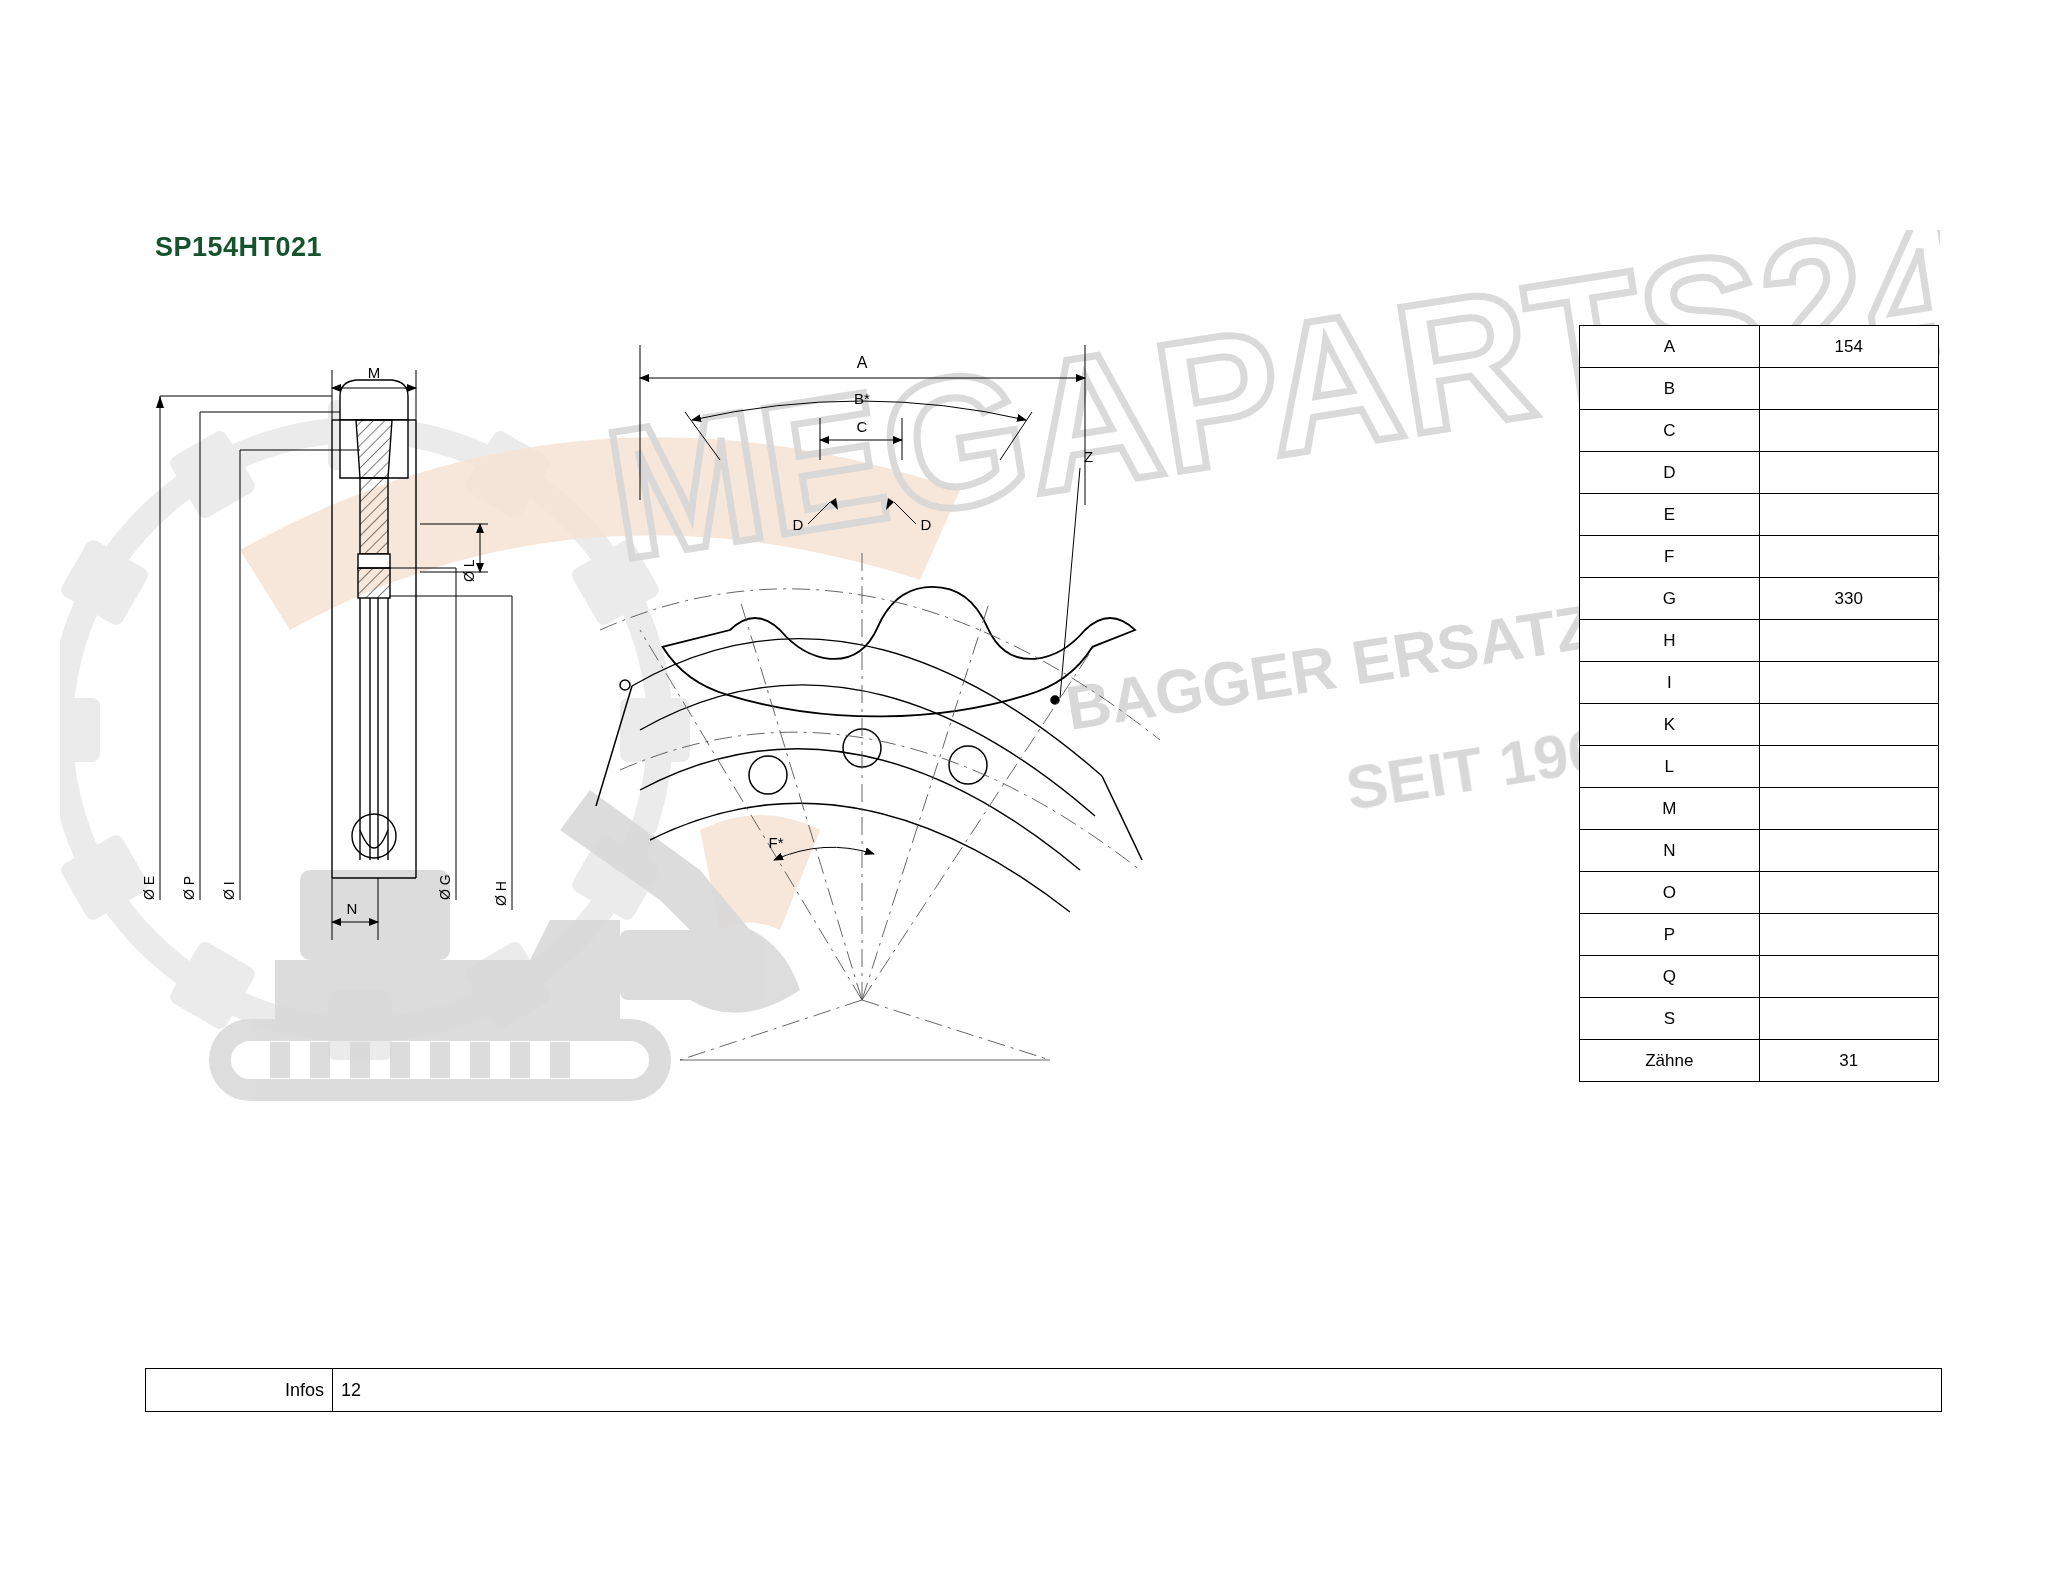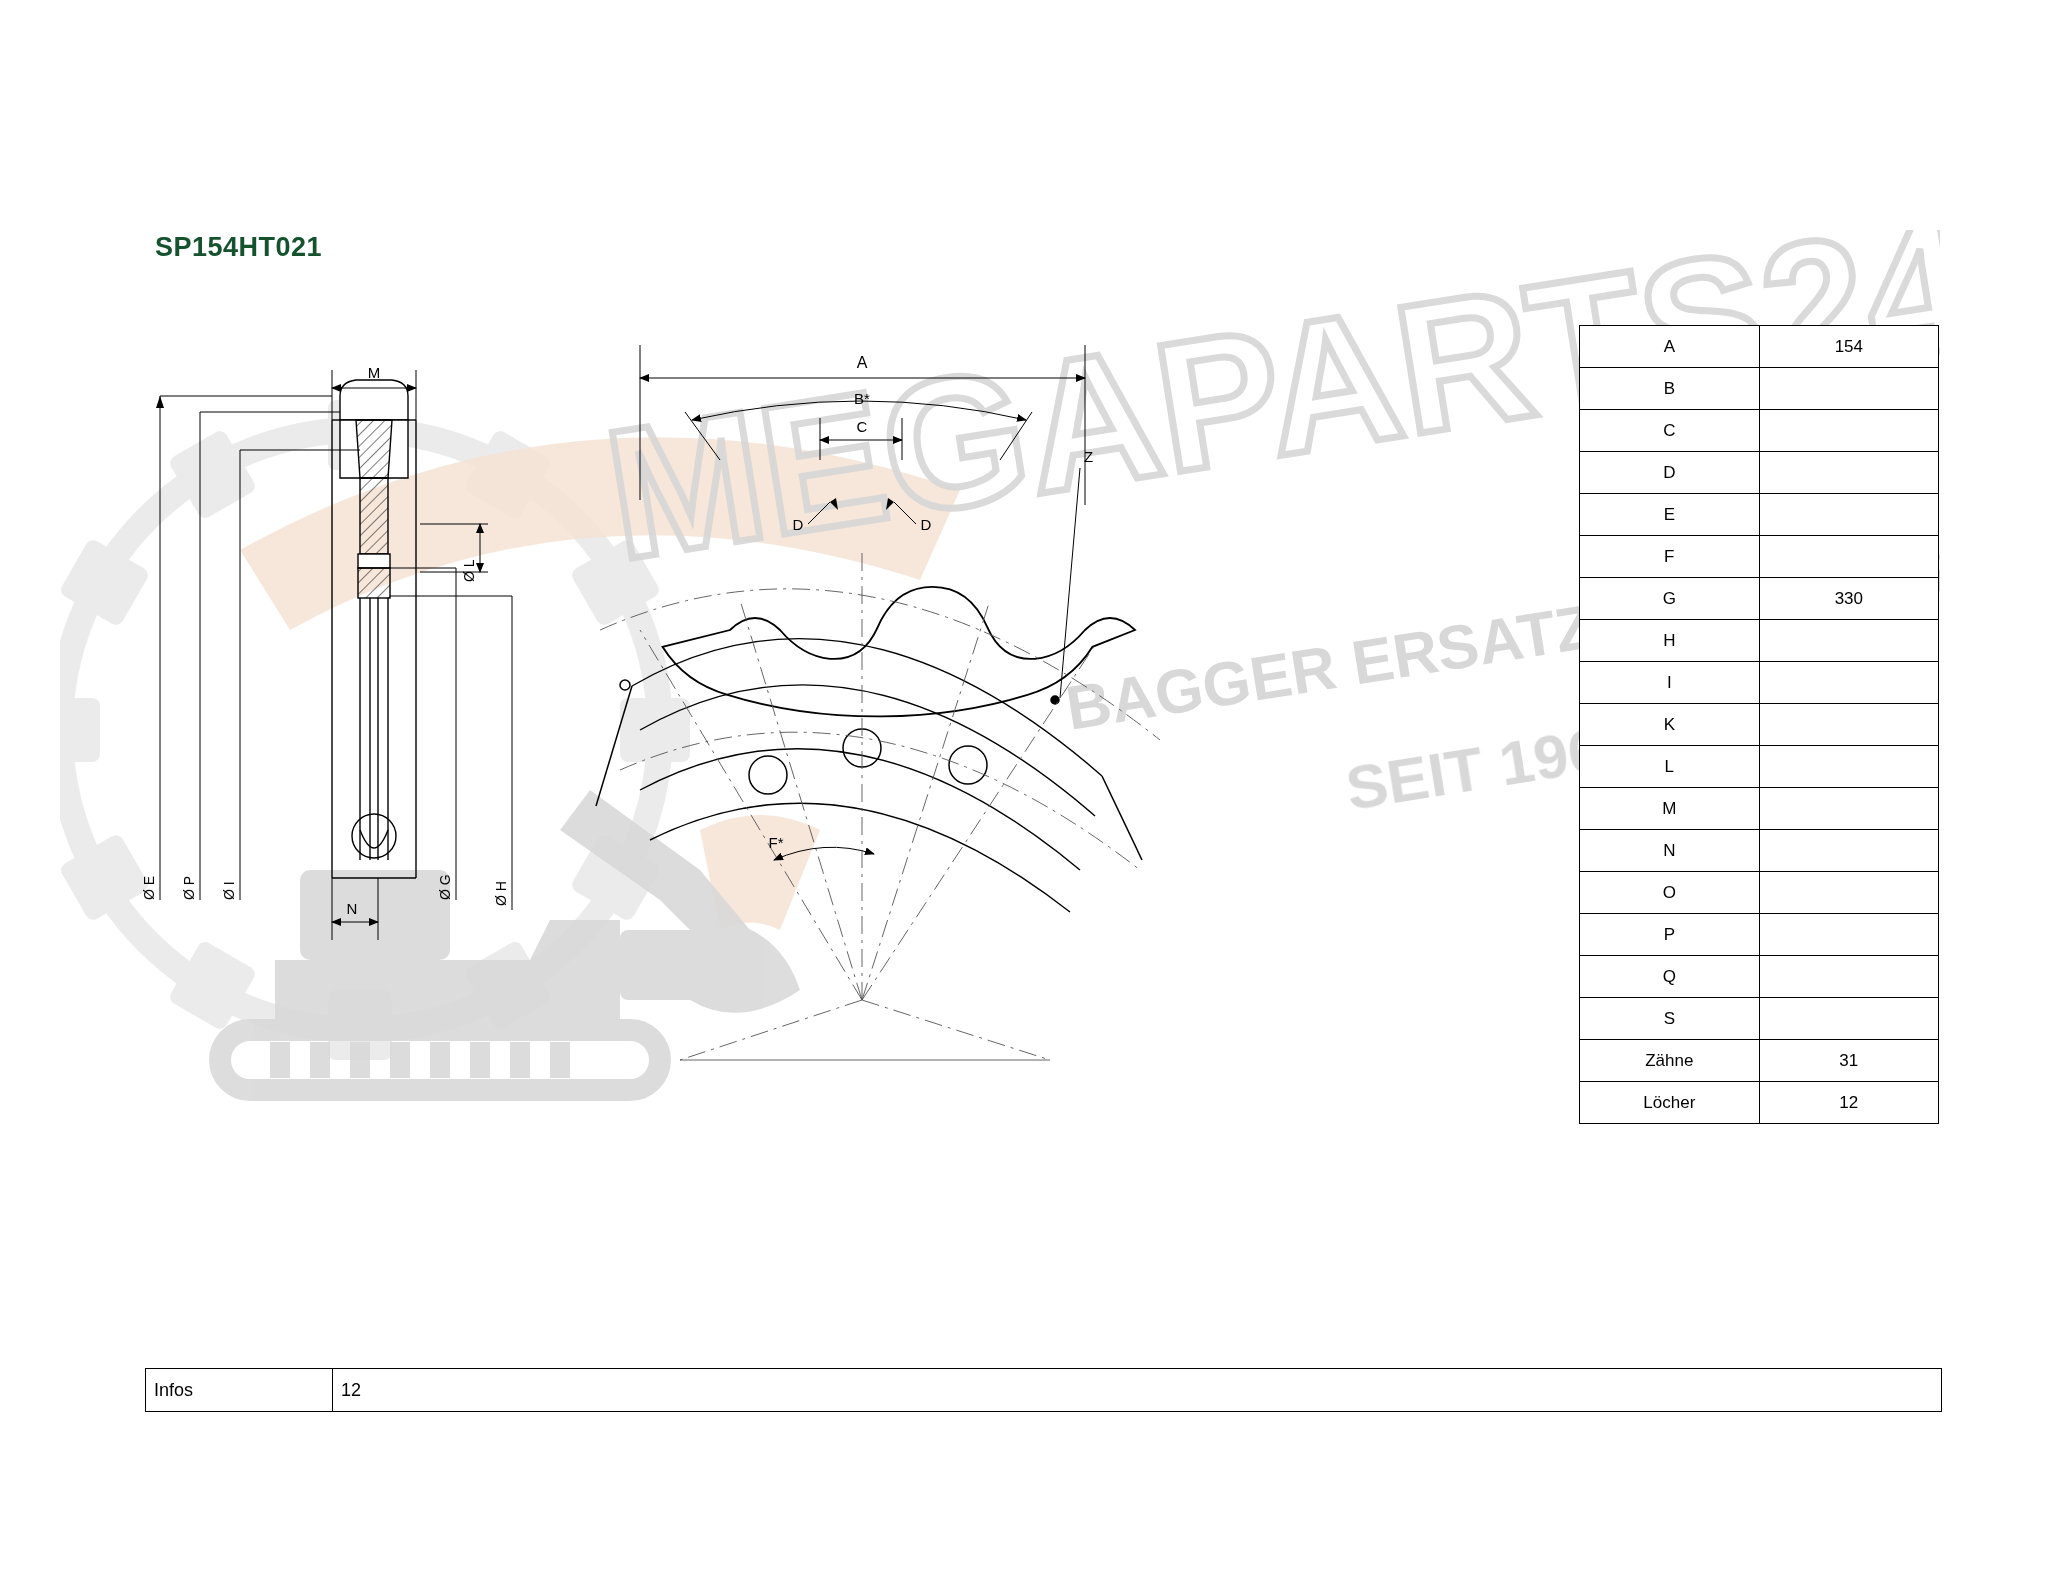--- a/index.html
+++ b/index.html
@@ -81,21 +81,21 @@
   }
   #infos-table td {
     border: 1px solid #000;
     height: 42px;
     font-size: 18px;
     padding: 0 8px;
     vertical-align: middle;
   }
   #infos-table td.key {
     width: 170px;
-    text-align: left;
+    text-align: right;
   }
   #infos-table td.val {
     text-align: left;
   }
 </style>
 </head>
 <body>
 
 <div id="page-title">SP154HT021</div>
 
@@ -433,24 +433,20 @@
       <td class="val"></td>
     </tr>
     <tr>
       <td class="key">S</td>
       <td class="val"></td>
     </tr>
     <tr>
       <td class="key">Zähne</td>
       <td class="val">31</td>
     </tr>
-    <tr>
-      <td class="key">Löcher</td>
-      <td class="val">12</td>
-    </tr>
   </tbody>
 </table>
 
 <table id="infos-table">
   <tbody>
     <tr>
       <td class="key">Infos</td>
       <td class="val">12</td>
     </tr>
   </tbody>

